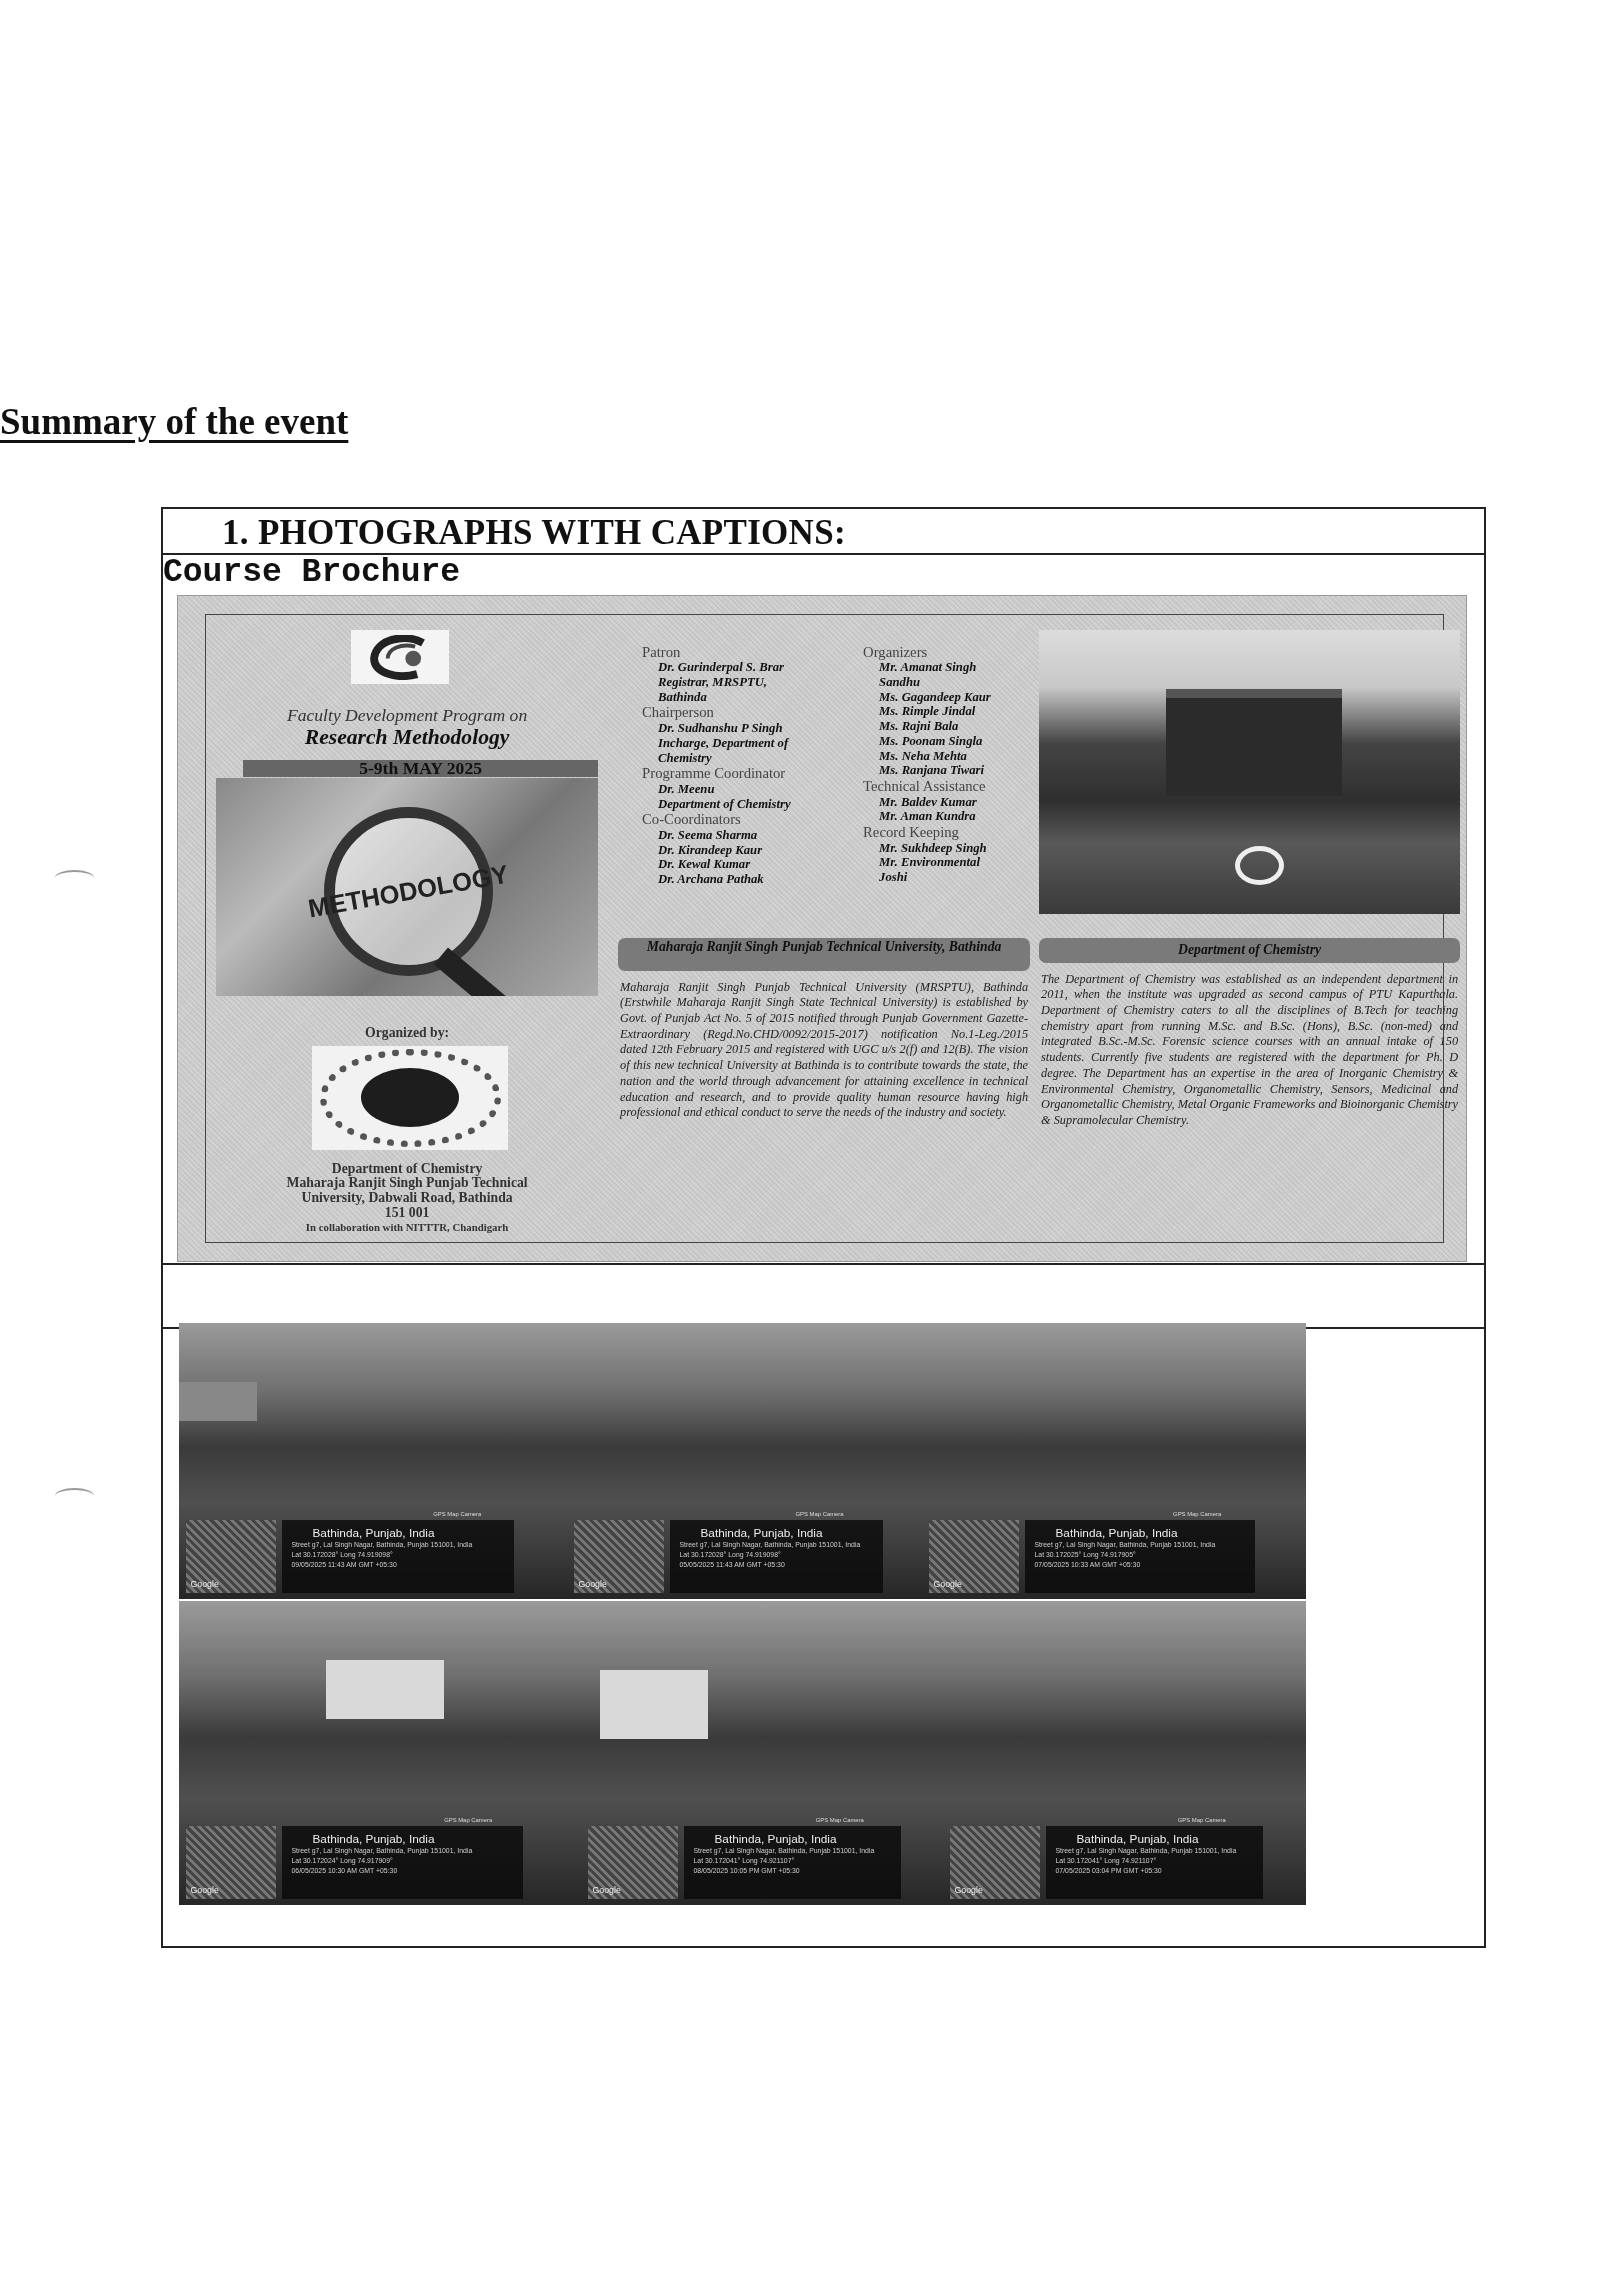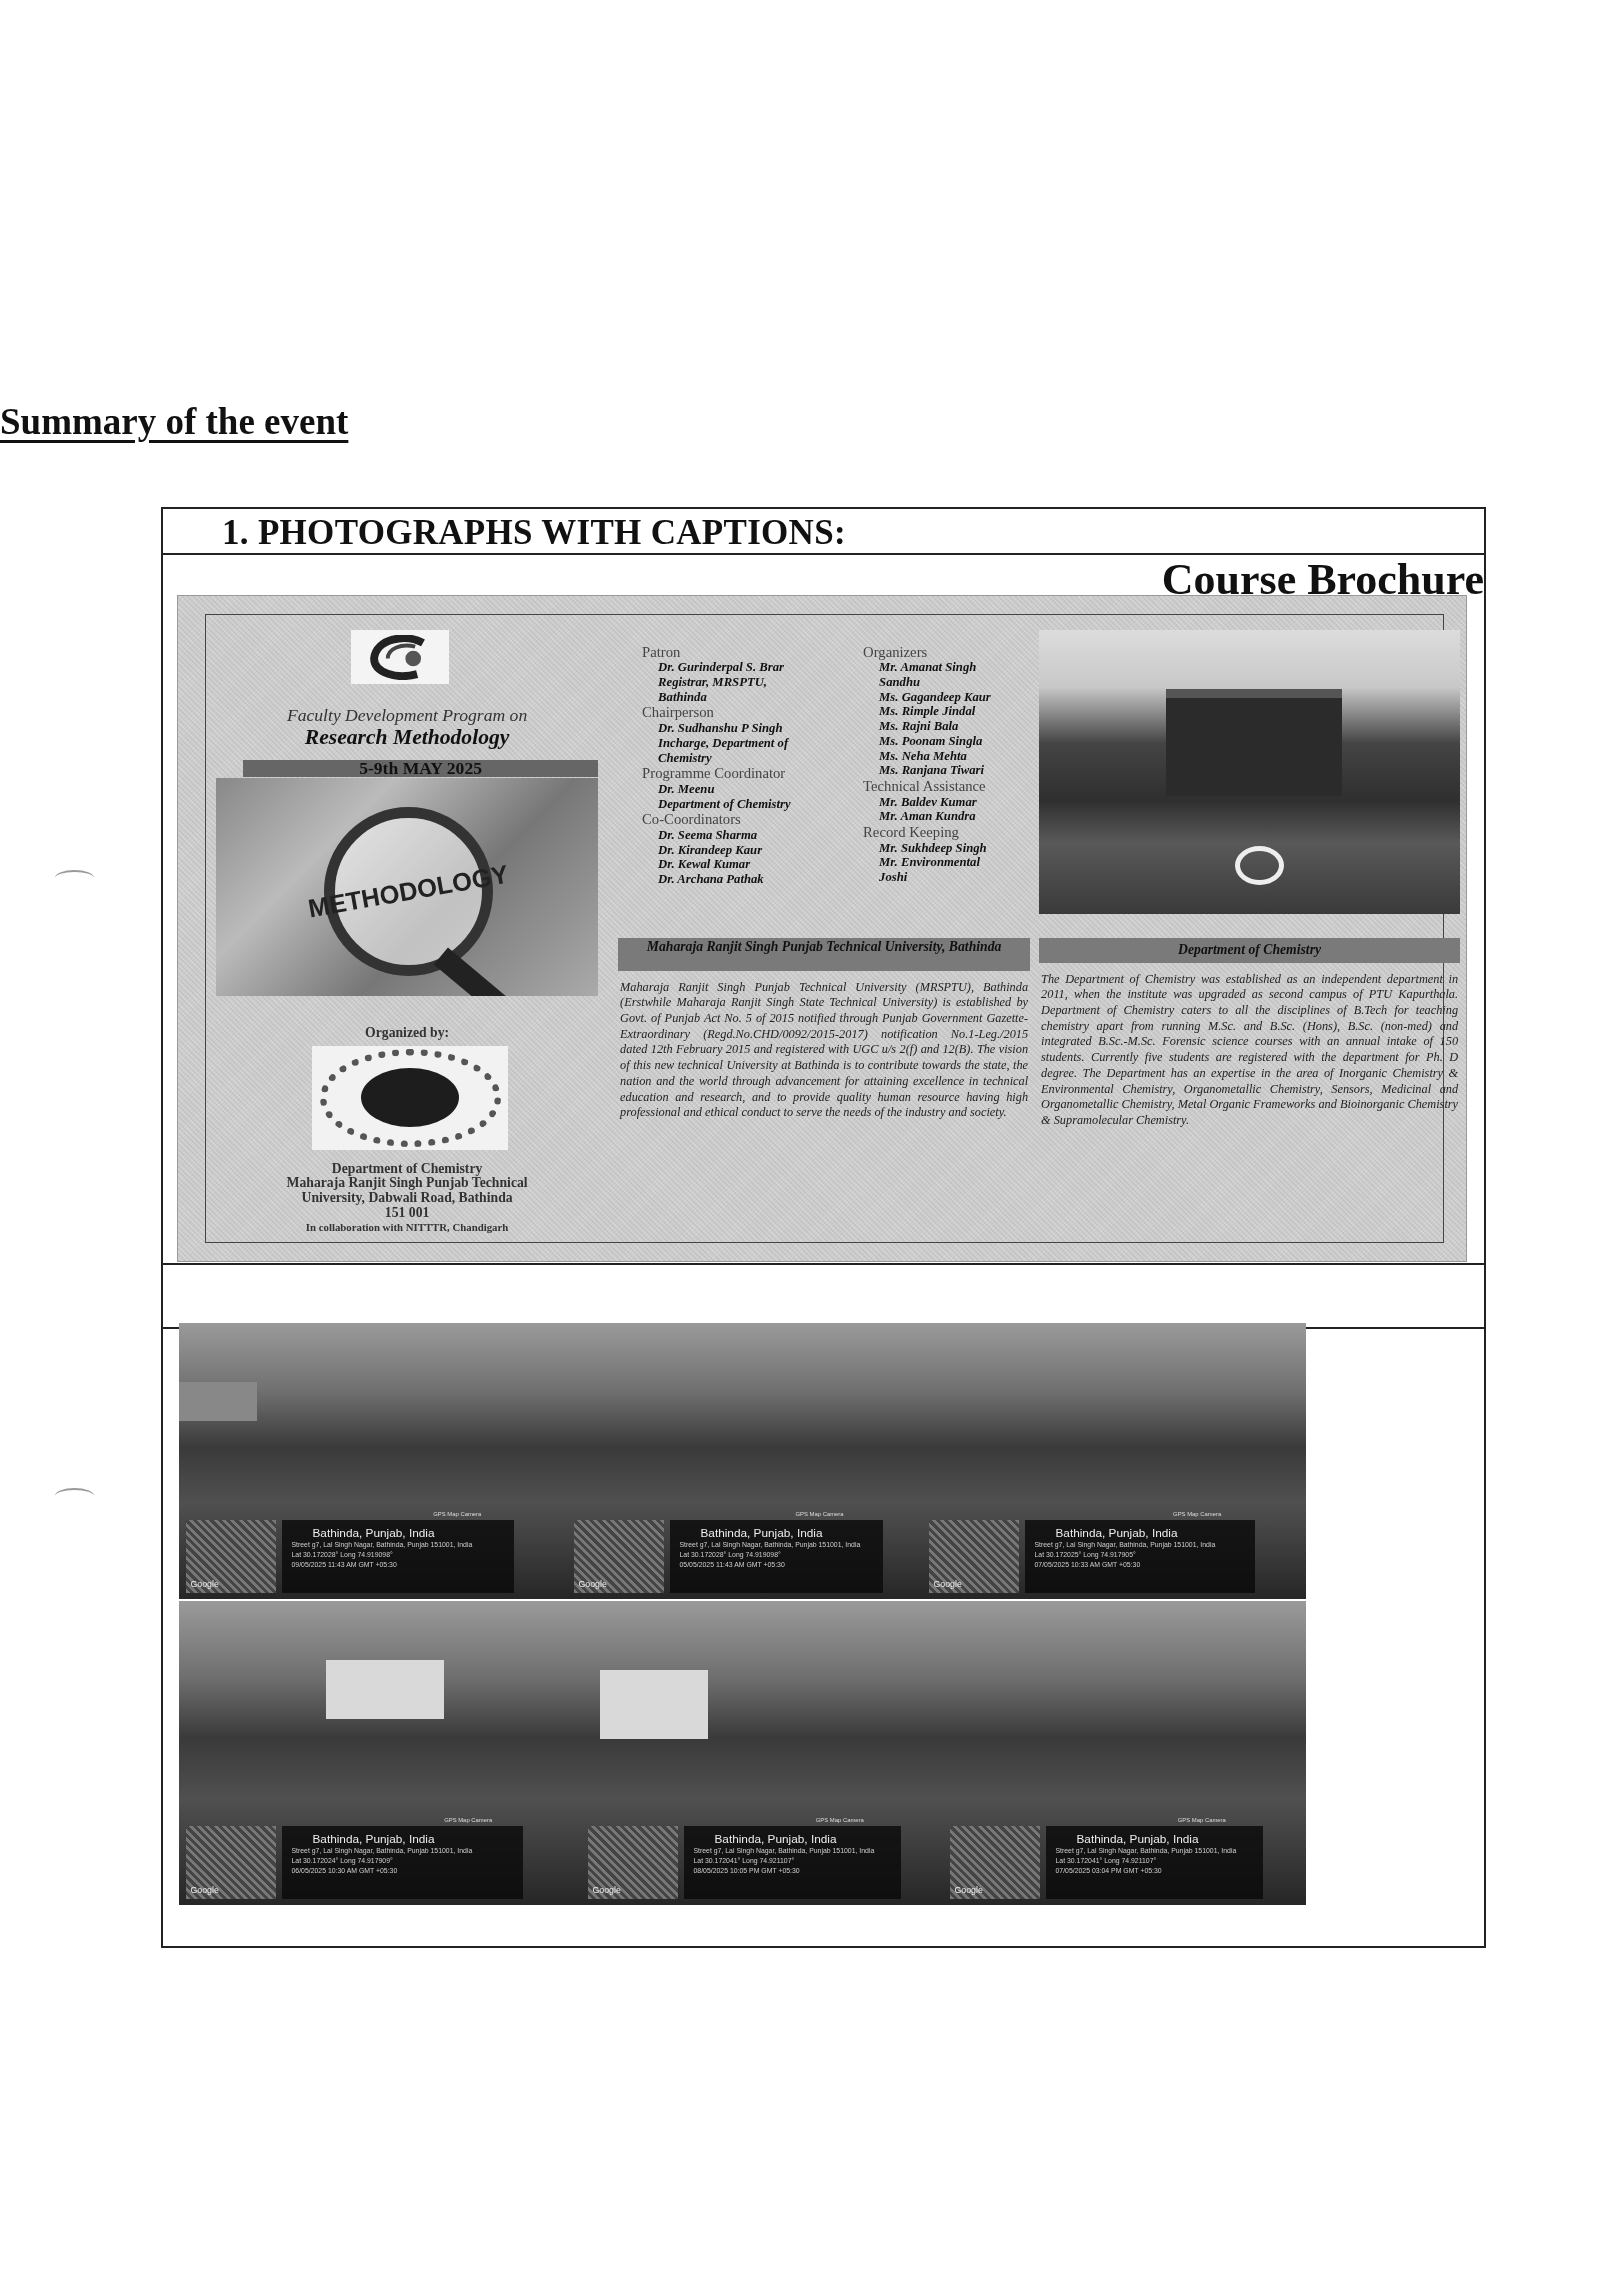--- a/index.html
+++ b/index.html
@@ -1,21 +1,21 @@
 <!DOCTYPE html>
 <html><head>
 <meta charset="utf-8">
 <style>
   html, body { margin: 0; padding: 0; background: #ffffff; }
   body { width: 1621px; height: 2275px; position: relative; overflow: hidden; font-family: "Liberation Serif", serif; color: #111; }
   .title { position: absolute; top: 400px; left: 0; width: 100%; text-align: left; font-size: 37px; font-weight: bold; text-decoration: underline; text-underline-offset: 5.9px; }
   .frame { position: absolute; left: 161px; top: 507px; width: 1325px; height: 1441px; border: 2px solid #222; box-sizing: border-box; }
   .hline { position: absolute; left: 0; right: 0; height: 2px; background: #222; }
   .sec-head { position: absolute; left: 59px; top: 3.9px; font-size: 35px; font-weight: bold; letter-spacing: 0.3px; }
-  .caption { position: absolute; left: 0; right: 0; text-align: right; font-size: 44px; font-weight: bold; }
+  .caption { position: absolute; left: 0; right: 0; text-align: left; font-size: 33px; font-weight: bold; font-family: Liberation Mono, monospace; }
   .brochure { position: absolute; left: 13.7px; top: 86px; width: 1290px; height: 667px; background: #cfcfcf; background-image: repeating-linear-gradient(45deg, rgba(0,0,0,0.05) 0 2px, transparent 2px 3.9px), repeating-linear-gradient(-45deg, rgba(255,255,255,0.12) 0 1px, transparent 1px 2.9px); border: 1px solid #999; box-sizing: border-box; }
   .b-inner { position: absolute; left: 27.4px; top: 17.6px; right: 21.6px; bottom: 17.6px; border: 1px solid #444; }
   .col { position: absolute; top: 0; bottom: 0; }
   .c1 { left: 0; width: 402px; }
   .c2 { left: 412px; width: 412px; }
   .c3 { left: 833px; width: 421px; }
   .logo-box { position: absolute; left: 145px; top: 15.7px; width: 98px; height: 54px; background: #f4f4f4; display: flex; align-items: center; justify-content: center; }
   .brand-text { position: absolute; left: 0; right: 0; text-align: center; font-style: italic; }
   .fdp { top: 90px; font-size: 17.6px; color: #333; }
   .rm { top: 110px; font-size: 21.6px; font-weight: bold; color: #111; }
@@ -26,21 +26,21 @@
   .handle { position: absolute; left: 225px; top: 167px; width: 78px; height: 21.6px; background: #222; transform: rotate(40deg); transform-origin: left center; }
   .org-by { position: absolute; top: 410px; left: 0; right: 0; text-align: center; font-size: 13.7px; color: #333; font-weight: bold; }
   .seal { position: absolute; left: 106px; top: 431px; width: 196px; height: 104px; background: #f2f2f2; display: flex; align-items: center; justify-content: center; }
   .seal-ring { width: 167px; height: 84px; border-radius: 50%; border: 7.8px dotted #555; display: flex; align-items: center; justify-content: center; }
   .seal-core { width: 98px; height: 59px; border-radius: 50%; background: #1d1d1d; }
   .dept-addr { position: absolute; top: 547px; left: 0; right: 0; text-align: center; font-size: 13.7px; font-weight: bold; color: #333; line-height: 14.7px; }
   .c2 .lbl, .c3 .lbl { font-size: 14.7px; color: #444; line-height: 16.7px; }
   .c2 .nm, .c3 .nm { font-size: 12.7px; font-style: italic; font-weight: bold; color: #111; line-height: 14.7px; margin-left: 16px; }
   .committee { position: absolute; top: 29px; left: 24px; width: 235px; }
   .organizers { position: absolute; top: 29px; left: 245px; width: 167px; }
-  .band { position: absolute; height: 33px; background: #7a7a7a; color: #111; font-weight: bold; font-style: italic; font-size: 13.7px; text-align: center; line-height: 15.7px; padding-top: 1px; box-sizing: border-box; }
+  .band { position: absolute; height: 33px; background: #7a7a7a; color: #111; font-weight: bold; font-style: italic; font-size: 13.7px; text-align: center; line-height: 15.7px; padding-top: 1px; box-sizing: border-box; border-radius: 7px; }
   .para { position: absolute; font-size: 12.3px; font-style: italic; text-align: justify; line-height: 15.7px; color: #222; }
   .campus { position: absolute; left: 0; right: 0; top: 15.7px; height: 284px; background: linear-gradient(180deg,#dcdcdc 0%,#c8c8c8 20%,#444 40%,#2f2f2f 60%,#595959 75%,#3a3a3a 100%); }
   .campus-building { position: absolute; left: 127px; top: 59px; width: 176px; height: 98px; background: #2b2b2b; border-top: 9.8px solid #555; }
   .campus-ring { position: absolute; left: 196px; top: 216px; width: 39px; height: 29px; border-radius: 50%; border: 5.9px solid #eee; }
   .photos { position: absolute; left: 13.7px; top: 814px; width: 1127px; height: 584px; }
   .photo { position: absolute; background: #3a3a3a; overflow: hidden; }
   .photo .scene { position: absolute; inset: 0; background: linear-gradient(180deg,#9a9a9a 0%,#6f6f6f 25%,#3a3a3a 45%,#505050 65%,#262626 100%); }
   .photo .board { position: absolute; background: #d9d9d9; }
   .photo .geo { position: absolute; left: 103px; bottom: 5.9px; width: 60%; height: 73px; background: rgba(10,10,10,0.82); color: #eee; font-family: "Liberation Sans", sans-serif; padding: 5.9px 9.8px; box-sizing: border-box; }
   .photo .geo .city { font-size: 11.8px; padding-left: 21px; }

